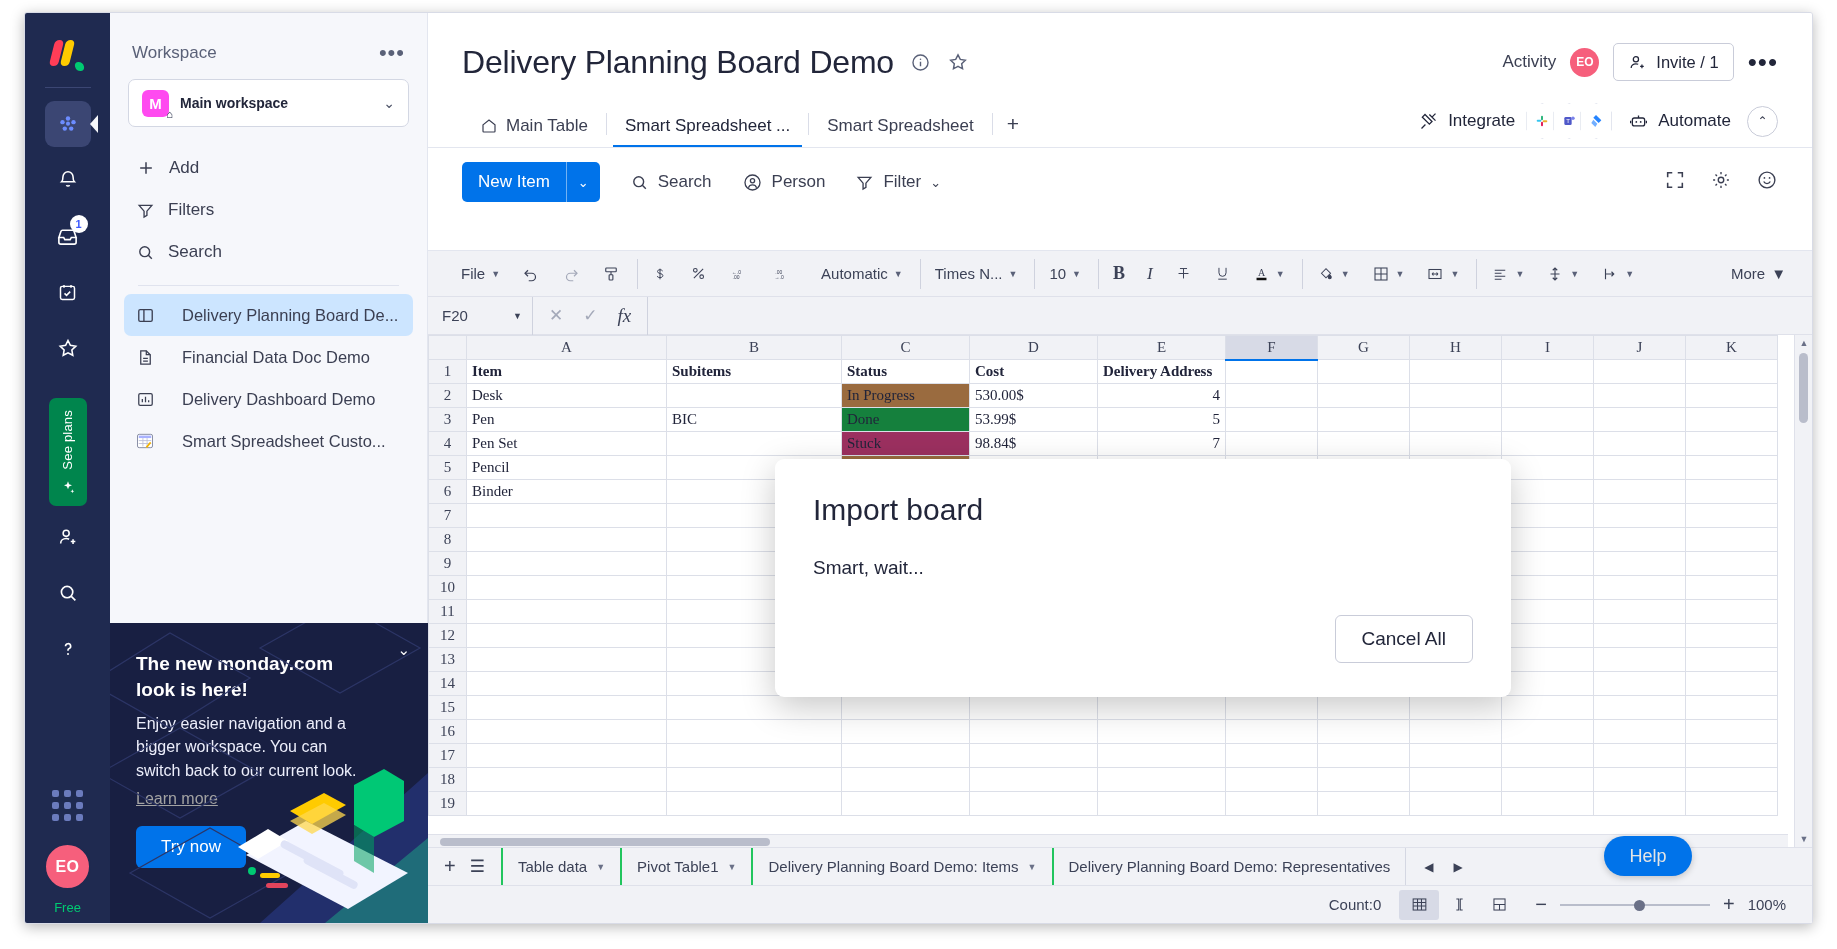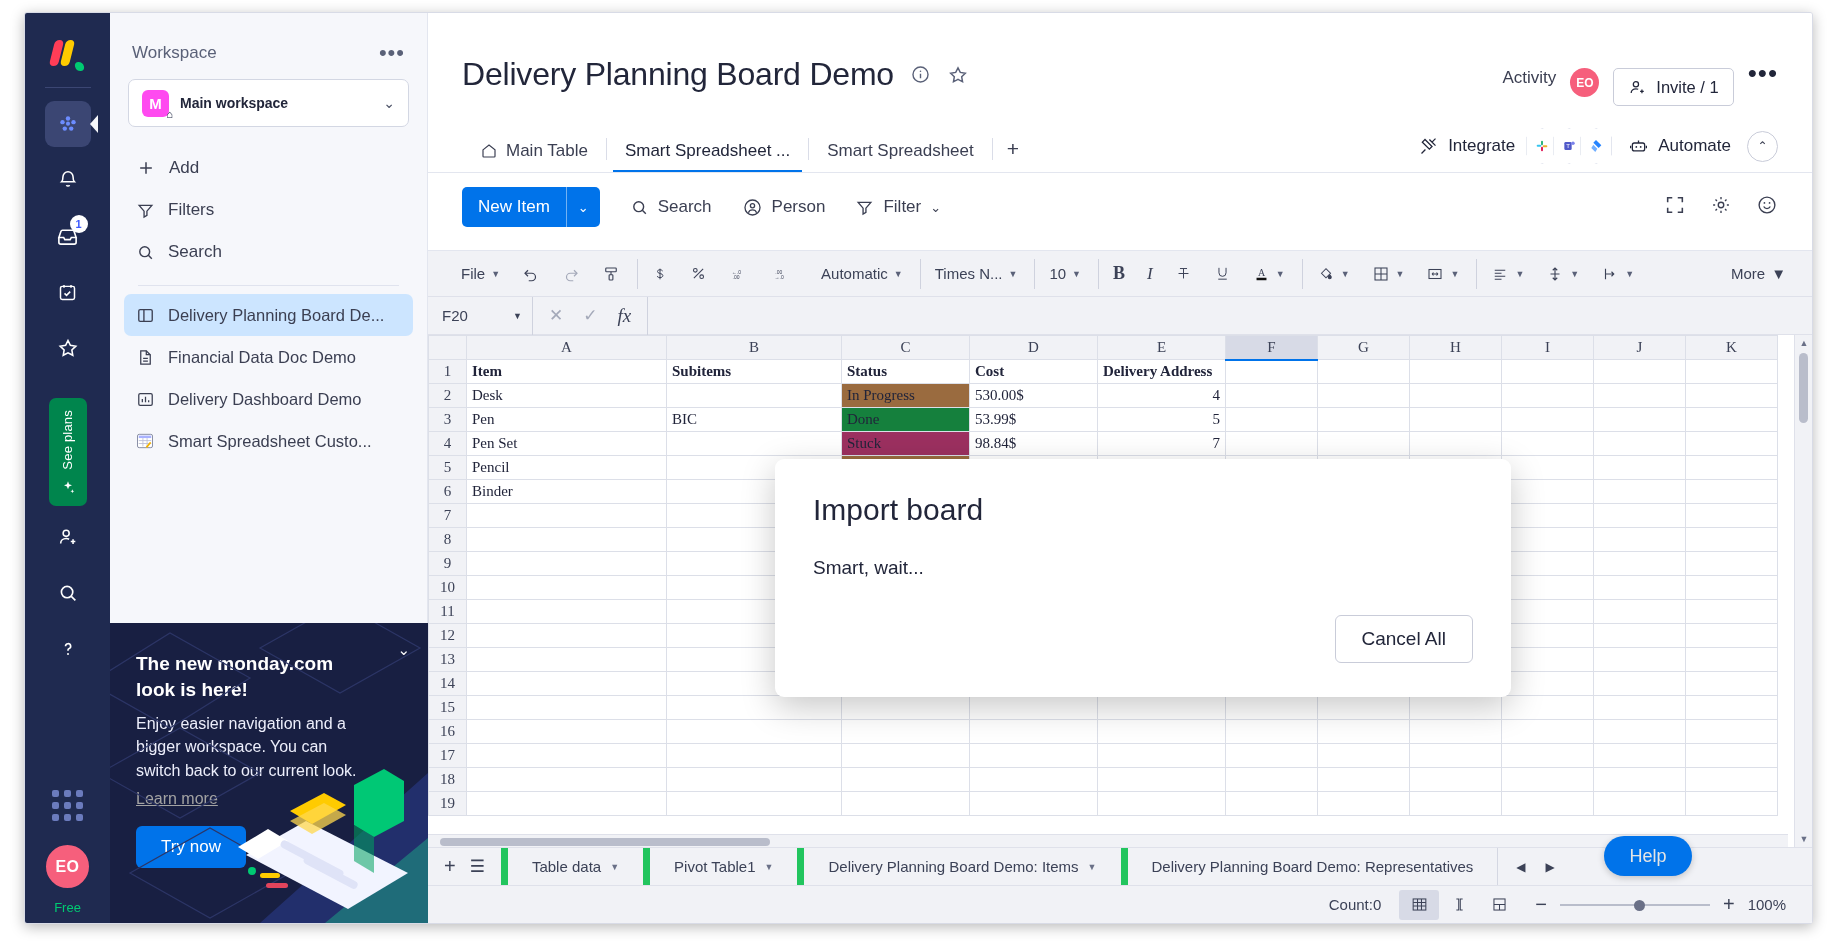--- a/index.html
+++ b/index.html
@@ -108,21 +108,21 @@
   .nav-list { padding: 20px 18px 0 18px; }
   .nav-row {
     display:flex; align-items:center; gap:13px;
     height: 42px; padding: 0 8px; border-radius:6px;
     color:#3b3f52; font-size:17px;
   }
   .nav-row svg { flex:none; }
   .nav-sep { height:1px; background:#e0e3ee; margin: 12px 10px 8px; }
   .board-list { padding: 0 14px; }
   .board-row {
-    display:flex; align-items:center; gap:12px;
+    display:flex; align-items:center; gap:26px;
     height: 42px; padding: 0 10px; border-radius: 7px;
     color:#3b3f52; font-size:16.5px; white-space:nowrap; overflow:hidden;
   }
   .board-row.selected { background:#cce5ff; }
   .board-ico { width:22px; height:22px; flex:none; display:flex; align-items:center; justify-content:center; }
 
   
   .promo {
     position:absolute; left:85px; bottom:0;
     width: 318px; height: 300px;
@@ -142,21 +142,21 @@
 
   
   .main {
     position:absolute; left:403px; top:0; right:0; bottom:0;
     background:#ffffff;
   }
   .board-header { padding: 30px 34px 0 34px; }
   .bh-top { display:flex; align-items:center; }
   .board-title { font-size:32px; font-weight:400; color:#22263a; letter-spacing:-.2px; }
   .bh-ico { margin-left:16px; color:#5a6178; display:flex; align-items:center; }
-  .bh-right { margin-left:auto; display:flex; align-items:flex-start; gap:14px;margin-top:25px; }
+  .bh-right { margin-left:auto; display:flex; align-items:center; gap:14px; }
   .activity { font-size:17px; color:#3b3f52; }
   .avatar-sm {
     width:29px;height:29px;border-radius:50%;background:#f65f7c;color:#fff;
     font-size:12px;font-weight:700;display:flex;align-items:center;justify-content:center;
   }
   .invite-btn {
     height:38px; border:1px solid #c9ccd9; border-radius:5px;
     display:flex; align-items:center; gap:9px; padding: 0 14px;
     font-size:16.5px; color:#22263a;
   }
@@ -258,22 +258,22 @@
   .vscroll .thumb { position:absolute; left:4px; top:18px; width:9px; height:70px; border-radius:5px; background:#b9bdcb; }
   .vscroll .arrow { position:absolute; left:0; width:18px; height:16px; display:flex; align-items:center; justify-content:center; font-size:9px; color:#6a7087;}
 
   .sheet-tabs {
     position:absolute; left:0; right:0; bottom:38px; height:38px;
     background:#f1f2f6; border-top:1px solid #dfe1ea;
     display:flex; align-items:center; font-size:15px; color:#3c4257;
   }
   .stb-add { display:flex; align-items:center; gap:14px; padding: 0 16px; font-size:20px; color:#3c4257; }
   .stab {
-    display:flex; align-items:center; gap:9px; padding: 0 24px; height:38px;
-    border-left:7px solid #22c55e; white-space:nowrap;
+    display:flex; align-items:center; gap:9px; padding: 0 15px; height:38px;
+    border-left:2px solid #22c55e; white-space:nowrap;
   }
   .stab .caret { font-size:9px; color:#6a7087; }
   .stab-nav { display:flex; align-items:center; gap:20px; padding: 0 18px; border-left:1px solid #d4d7e2; height:38px; color:#3c4257; font-size:12px;}
 
   .status-bar {
     position:absolute; left:0; right:0; bottom:0; height:38px;
     background:#f1f2f6; border-top:1px solid #dfe1ea;
     display:flex; align-items:center; justify-content:flex-end; gap:0;
     font-size:15px; color:#3c4257; padding-right: 26px;
   }

